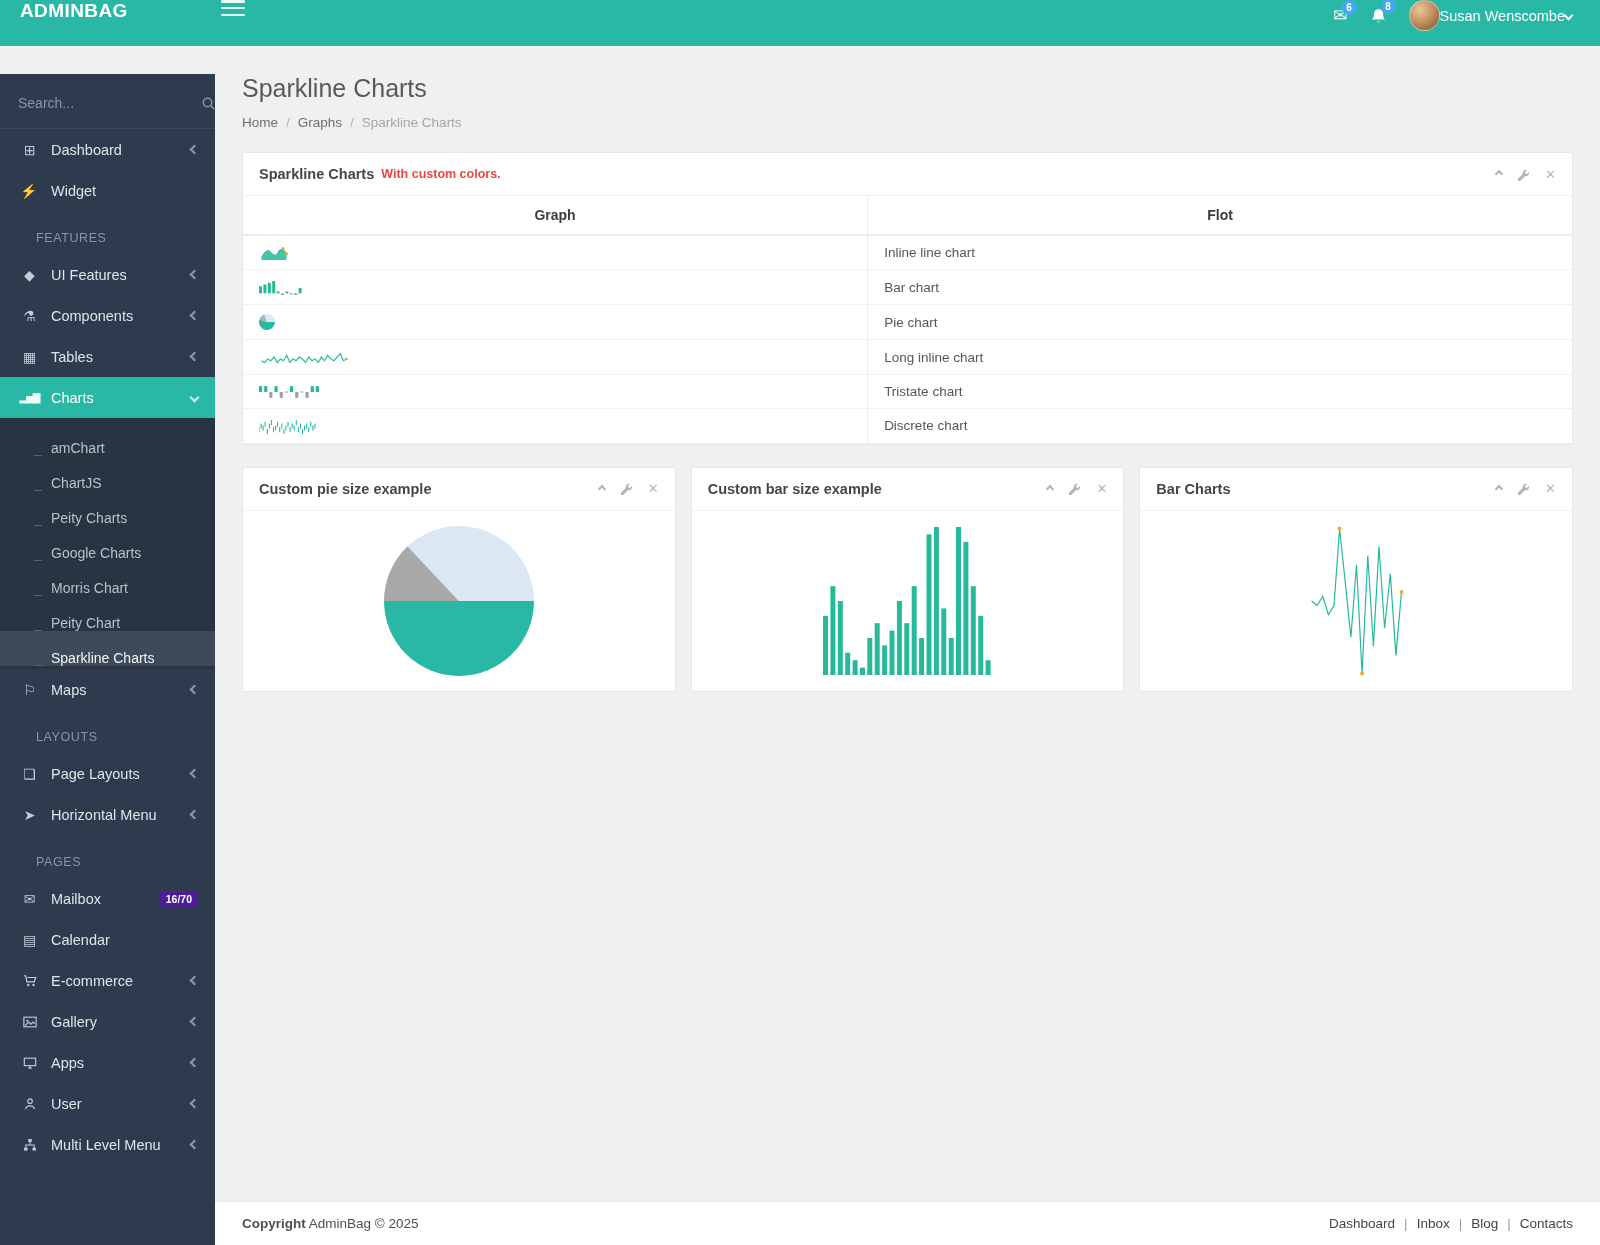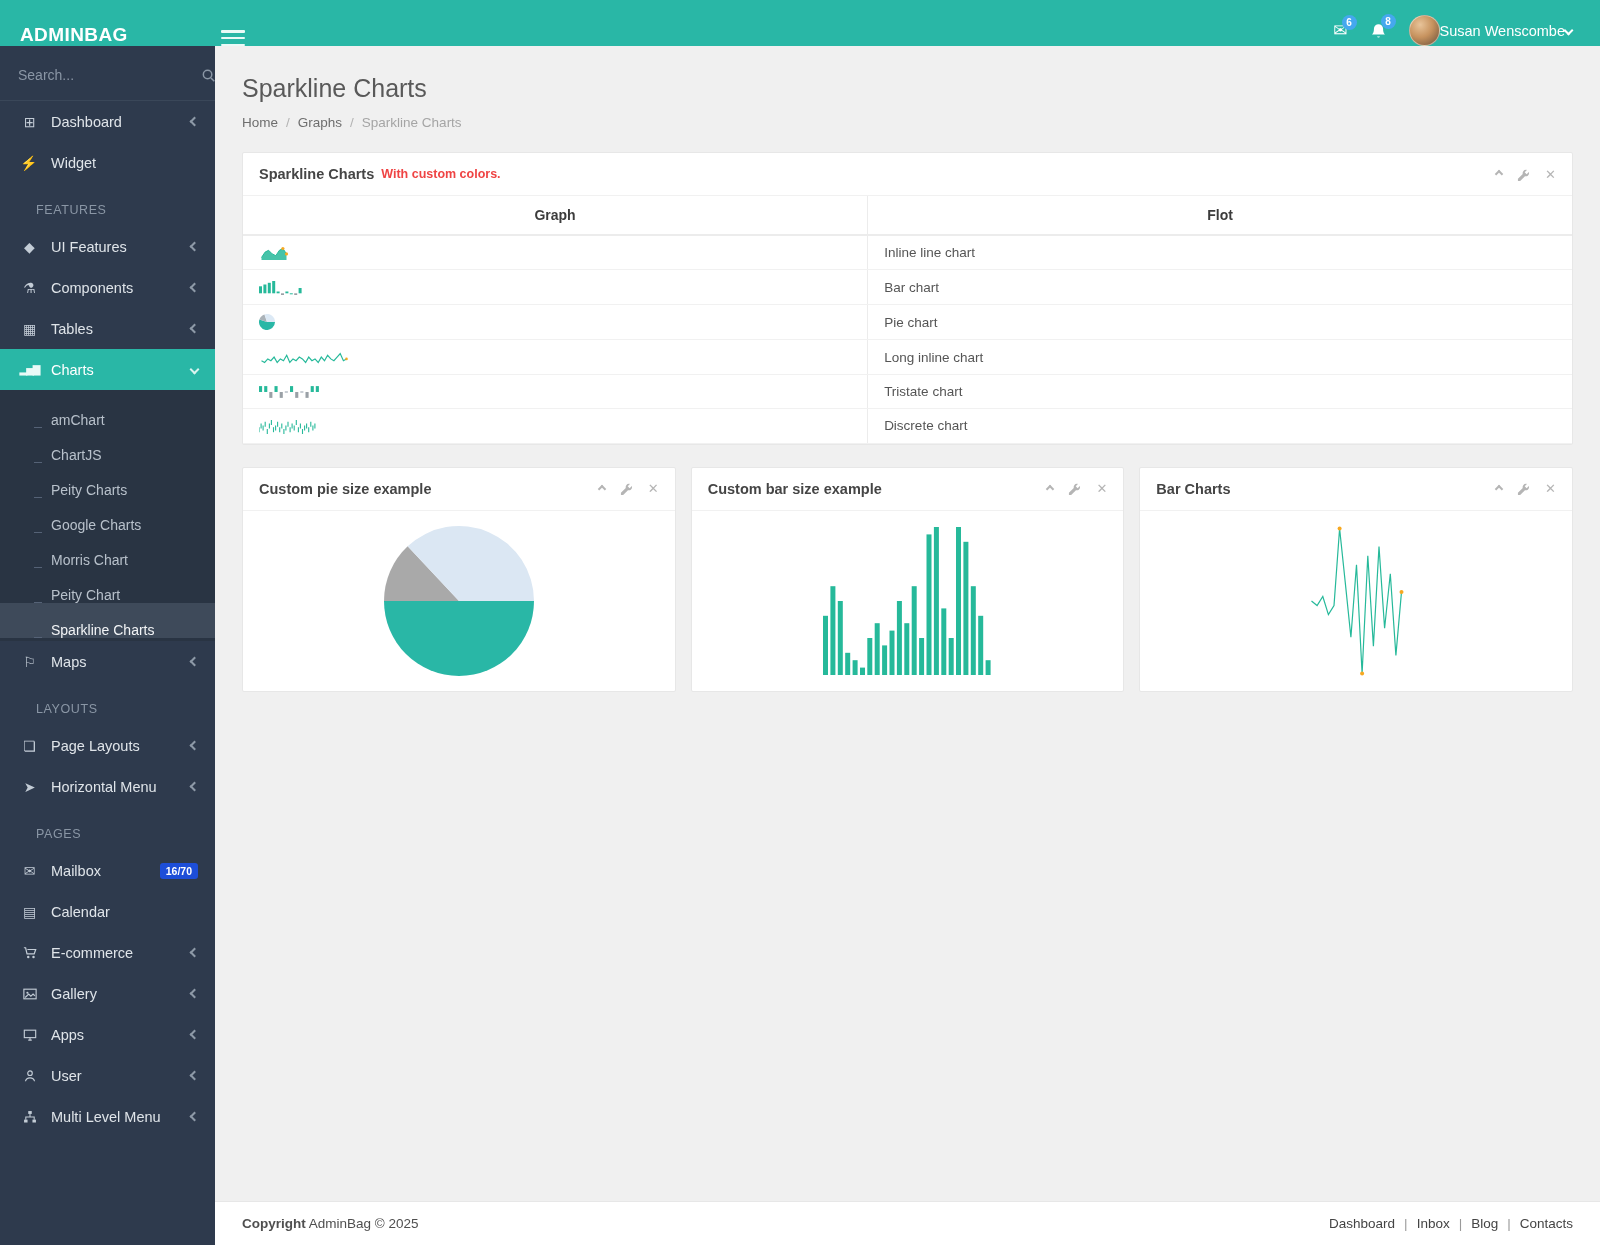--- a/index.html
+++ b/index.html
@@ -3,56 +3,56 @@
 <meta charset="utf-8">
 <style>
   * { box-sizing: border-box; }
   html,body { margin:0; padding:0; }
   body {
     font-family: "Liberation Sans", sans-serif;
     background:#f0f0f0; color:#333; font-size:14px;
     width:1600px; height:1245px; overflow:hidden;
   }
   
-  .topbar { height:46px; background:#29b7a6; display:flex; align-items:flex-end; color:#fff; }
+  .topbar { height:46px; background:#29b7a6; display:flex; align-items:flex-start; color:#fff; }
   .brand { width:215px; padding-left:20px; font-size:19px; font-weight:bold; letter-spacing:.4px; }
   .hamburger { width:24px; height:16px; display:flex; flex-direction:column; justify-content:space-between; cursor:pointer; margin-left:6px; }
   .hamburger span { display:block; height:2.5px; background:#eafaf7; border-radius:1px; }
   .topbar-right { margin-left:auto; display:flex; align-items:center; gap:22px; padding-right:28px; }
   .tb-icon { position:relative; cursor:pointer; font-size:17px; line-height:1; }
   .tb-badge { position:absolute; top:-7px; right:-9px; background:#45a8ee; color:#fff; border-radius:50%;
     width:15px; height:15px; font-size:10px; line-height:15px; text-align:center; font-weight:bold; }
   .user-area { display:flex; align-items:center; cursor:pointer; }
   .avatar { width:31px; height:31px; border-radius:50%; border:1px solid rgba(255,255,255,.45);
     background:radial-gradient(circle at 35% 30%, #e8c49a 0%, #c79succeeded 40%, #9a7354 75%, #6e5138 100%);
     background:radial-gradient(circle at 35% 30%, #e8c49a 0%, #c7935f 45%, #8a6746 80%); }
   .user-name { font-size:14.5px; }
   .chev { display:inline-block; width:7px; height:7px; border-right:2px solid #8d99a7; border-bottom:2px solid #8d99a7; transform:rotate(135deg); }
   .chev.down { transform:rotate(45deg); }
   .chev.up { transform:rotate(-135deg); }
   .chev.white { border-color:#fff; }
   
   .layout { display:flex; height:1199px; }
-  .sidebar { width:215px; background:#2e3a4d; flex-shrink:0; color:#dfe4e9; overflow:hidden; }
+  .sidebar { width:215px; background:#2e3a4d; flex-shrink:0; color:#dfe4e9; overflow:hidden;margin-top:28px; }
   .search-row { display:flex; align-items:center; padding:20px 16px 16px; border-bottom:1px solid #3a4759; }
   .search-input { flex:1; background:transparent; border:none; outline:none; color:#cfd6dd; font-size:14px; }
   .search-input::placeholder { color:#8a96a5; }
   .search-btn { cursor:pointer; display:flex; }
   .menu-item { display:flex; align-items:center; height:41px; padding:0 17px 0 19px; font-size:14.5px; cursor:pointer; }
   .menu-item.active { background:#29b7a6; color:#fff; }
   .menu-item.active .chev { border-color:#d9f4ef; }
   .mi-icon { width:21px; margin-right:11px; text-align:center; font-size:14px; color:#c3ccd6; display:inline-flex; justify-content:center; }
   .menu-item.active .mi-icon { color:#eafaf7; }
   .mi-label { flex:1; }
   .section-label { padding:20px 36px 9px; font-size:12.5px; color:#8a96a5; letter-spacing:.6px; }
   .submenu { background:#293443; padding:3px 0; }
   .submenu-item { display:flex; align-items:flex-end; height:35px; padding-left:34px; font-size:14px; color:#b8c1cb; cursor:pointer; }
   .submenu-item::before { content:""; width:8px; height:1px; background:#556276; margin-right:9px; }
   .submenu-item.selected { background:#3e4a5a; color:#f2f4f6; }
-  .red-badge { margin-left:auto; background:#1d4ed8; color:#fff; font-size:10.5px; font-weight:bold; padding:2px 6px; border-radius:3px; }
+  .red-badge { margin-left:auto; background:#4c1d95; color:#fff; font-size:10.5px; font-weight:bold; padding:2px 6px; border-radius:3px; }
   
   .main { flex:1; display:flex; flex-direction:column; overflow:hidden; }
   .content { flex:1; padding:18px 27px 10px; overflow:hidden; }
   .page-title { font-size:25px; font-weight:400; color:#595959; margin:10px 0 12px; }
   .breadcrumb { font-size:13.5px; color:#9b9b9b; margin-bottom:22px; }
   .crumb { color:#6e6e6e; cursor:pointer; }
   .crumb:not(:last-child)::after { content:"/"; margin:0 8px; color:#b3b3b3; }
   .crumb.current { color:#a5a5a5; cursor:default; }
   .panel, .card { background:#fff; border:1px solid #e7e7e7; border-radius:2px; }
   .panel { margin-bottom:22px; }

